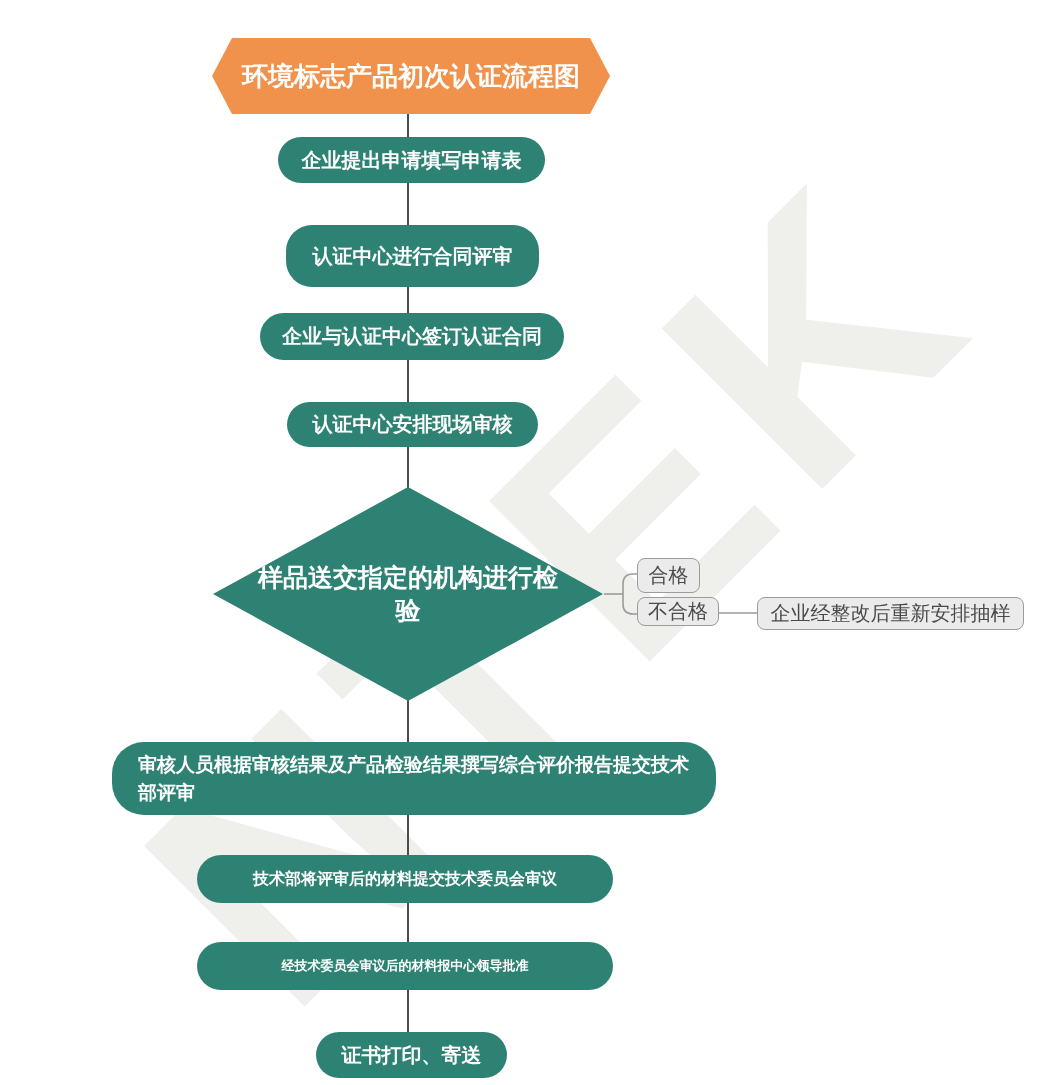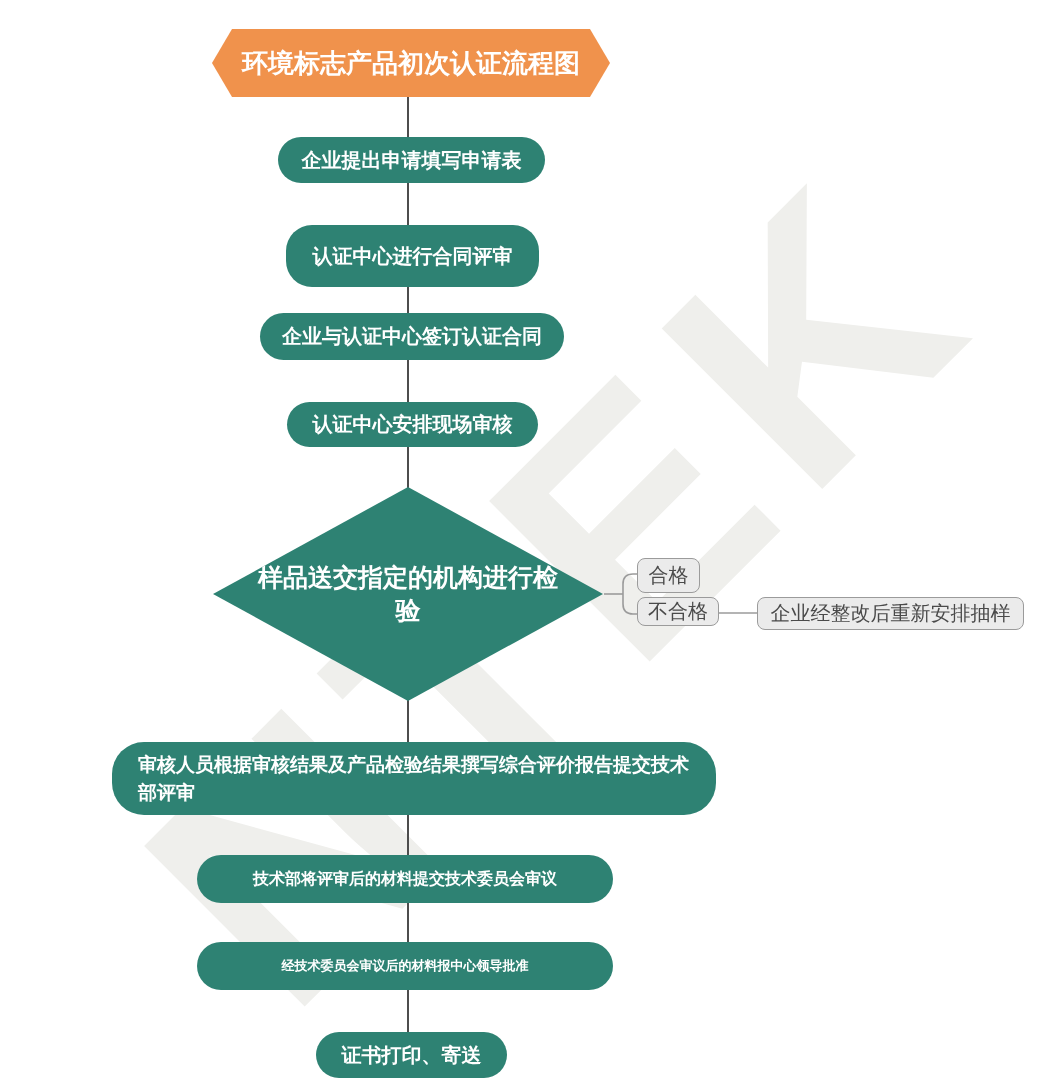--- a/index.html
+++ b/index.html
@@ -44,21 +44,21 @@
   .node{
     position:absolute;
     z-index:2;
     display:flex;
     align-items:center;
     justify-content:center;
     box-sizing:border-box;
     text-align:center;
   }
   .title-node{
-    left:212px;top:29px;width:398px;height:68px;
+    left:212px;top:38px;width:398px;height:76px;
     background:var(--title-bg);
     color:var(--node-text);
     font-size:26px;
     font-weight:bold;
     clip-path:polygon(20px 0%, calc(100% - 20px) 0%, 100% 50%, calc(100% - 20px) 100%, 20px 100%, 0% 50%);
   }
   .pill{
     background:var(--node-bg);
     color:var(--node-text);
     font-weight:bold;

